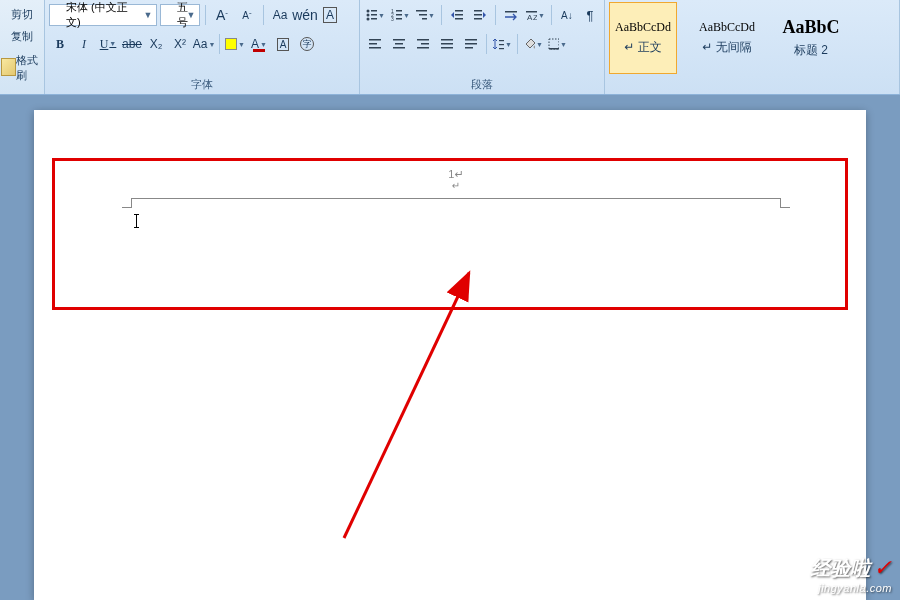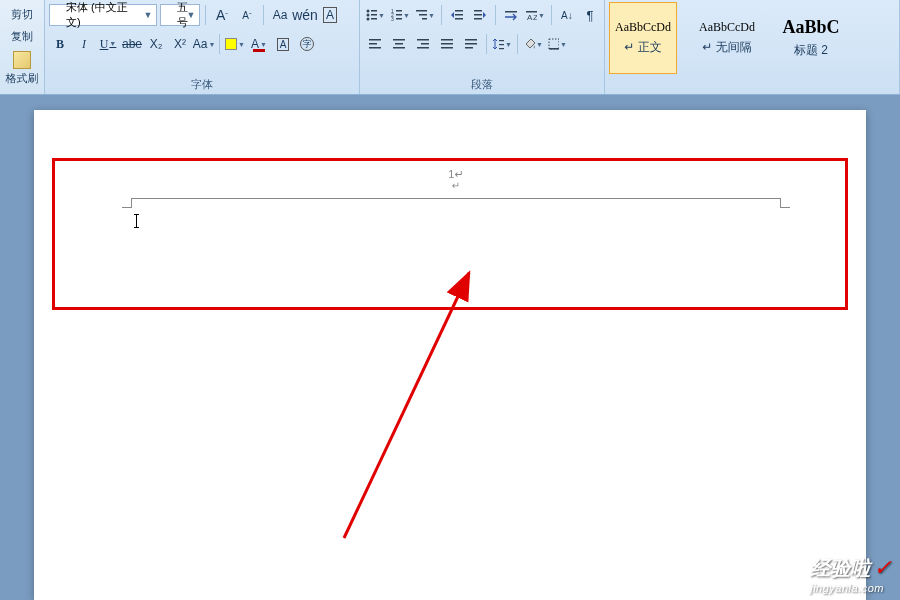--- a/index.html
+++ b/index.html
@@ -32,21 +32,21 @@
       align-items: center;
       justify-content: center;
       font-size: 11px;
       color: #1a3a5c;
       cursor: pointer;
       margin-bottom: 2px;
     }
     .ribbon-left .format-painter {
       height: 40px;
       display: flex;
-      flex-direction: column;
+      flex-direction: row;
       align-items: center;
       justify-content: center;
       font-size: 11px;
       color: #1a3a5c;
       cursor: pointer;
       border: 1px solid transparent;
     }
     .ribbon-left .format-painter .icon {
       width: 18px;
       height: 18px;
@@ -255,20 +255,21 @@
       top: 148px;
       left: 250px;
       width: 240px;
       height: 300px;
       pointer-events: none;
     }
     .watermark {
       position: absolute;
       right: 8px;
       bottom: 6px;
+      text-align: right;
       color: #fff;
       font-style: italic;
       text-shadow: 1px 1px 2px rgba(0,0,0,0.6);
     }
     .watermark .w1 { font-size: 20px; font-weight: bold; }
     .watermark .check { color: #e00000; font-size: 22px; }
     .watermark .w2 { font-size: 11px; font-style: italic; letter-spacing: 0.5px; }
     .sep { width: 1px; height: 20px; background: #a8c5e0; margin: 0 2px; }
     .highlight-swatch { width: 12px; height: 12px; background: #ffff00; border:1px solid #888; }
     .color-swatch-a { position: relative; }

